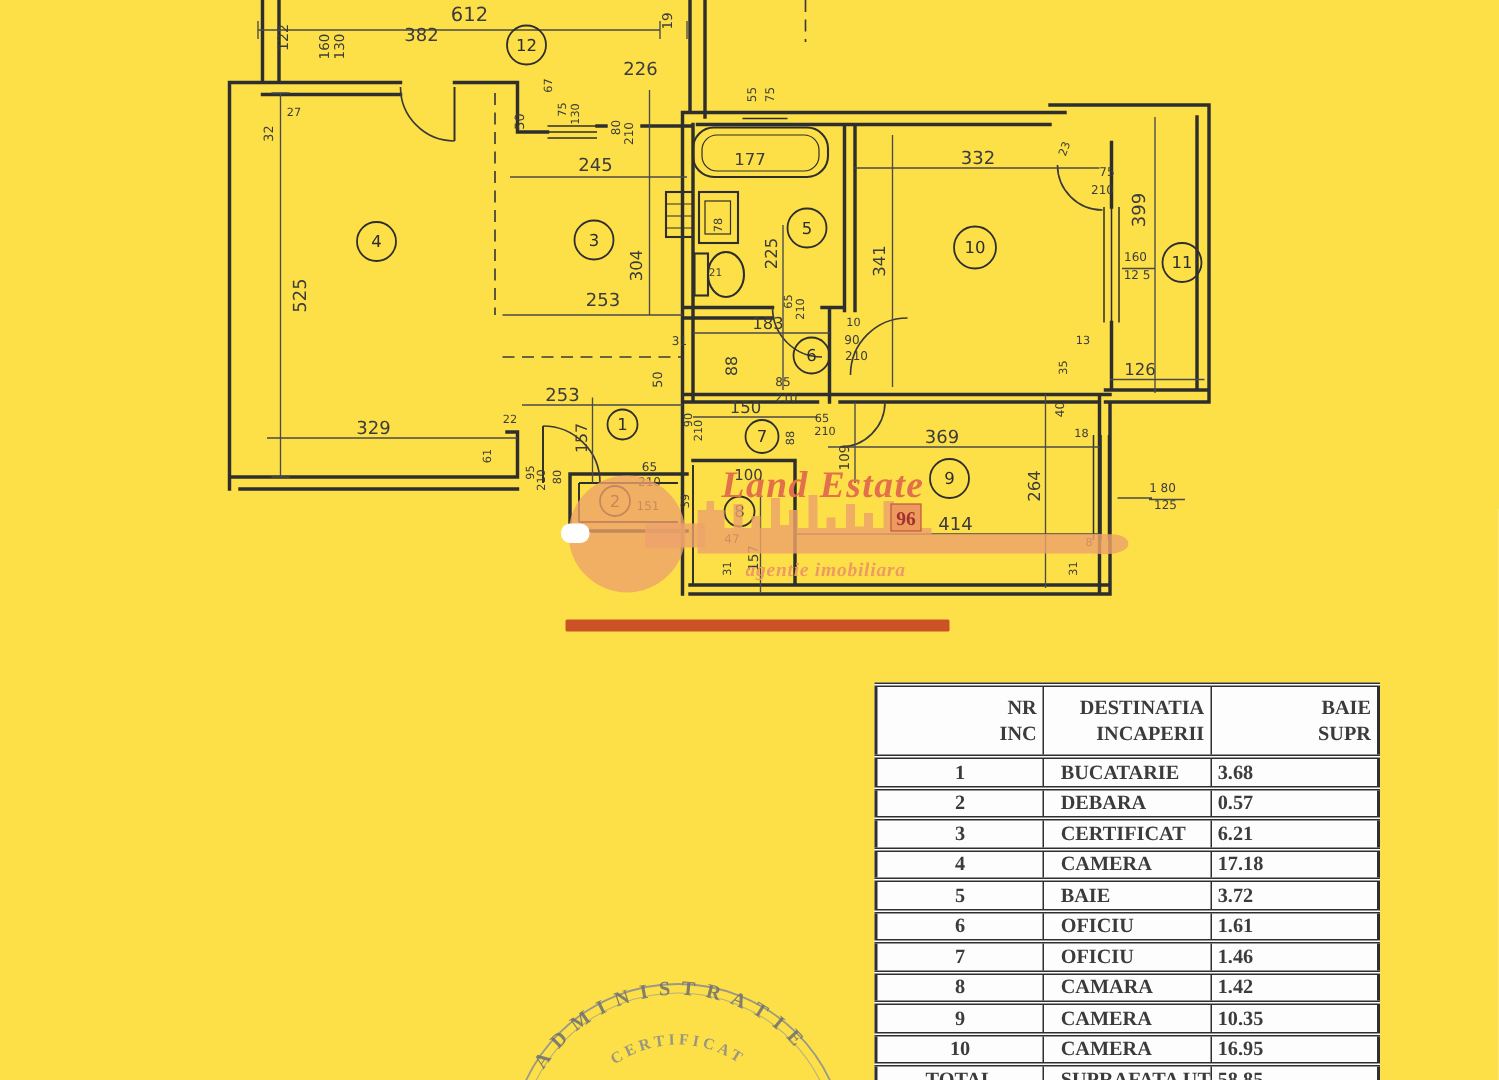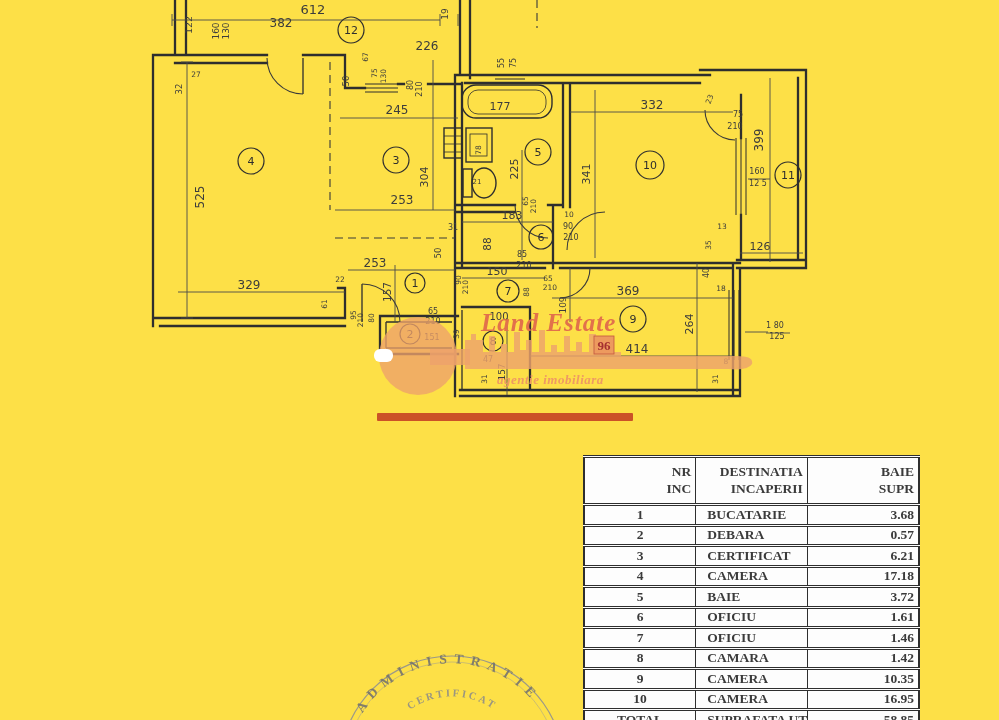--- a/index.html
+++ b/index.html
@@ -23,21 +23,21 @@
       font-weight:bold;font-size:17px;letter-spacing:1.5px;color:#3b3b3b;}
   .recap-wrap{position:absolute;left:583px;top:455px;width:337px;}
   table.recap{border-collapse:collapse;width:337px;table-layout:fixed;
       font-family:"Liberation Serif",serif;font-weight:bold;color:#3b3b3b;
       font-size:13.5px;border:2.5px solid #2f2f2f;background:#fdfdfd;}
   table.recap th,table.recap td{border-left:1.7px solid #2f2f2f;border-right:1.7px solid #2f2f2f;
       border-top:3px double #2f2f2f;padding:0 4px;height:17.5px;overflow:hidden;white-space:nowrap;}
   table.recap th{height:45px;vertical-align:middle;text-align:right;padding-left:10px;font-size:13.5px;line-height:1.25;}
   .c-nr{width:68px;text-align:center;}
   .c-dest{width:152px;text-align:left;padding-left:11px !important;}
-  .c-supr{width:102px;text-align:right;}
+  .c-supr{width:102px;text-align:left;}
   th.h-nr{text-align:center;padding-left:2px !important;}
   th.h-supr{padding-left:14px !important;}
 </style>
 </head>
 <body>
 
 <div class="page">
 
   <svg width="999" height="720" viewBox="0 0 999 720">
 

